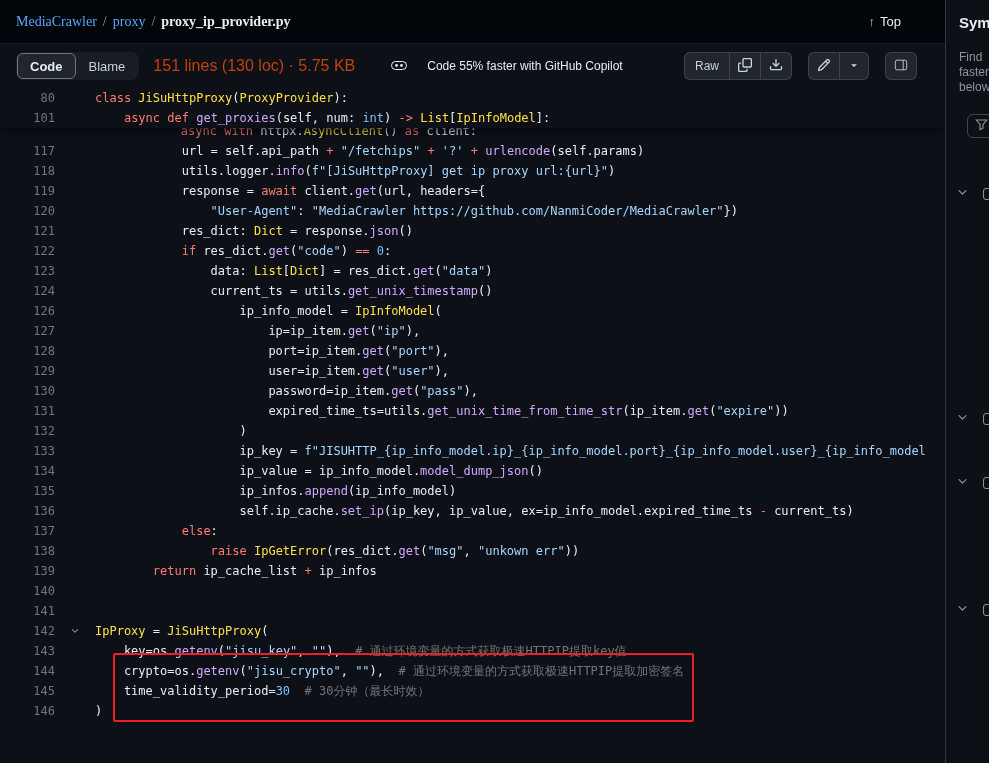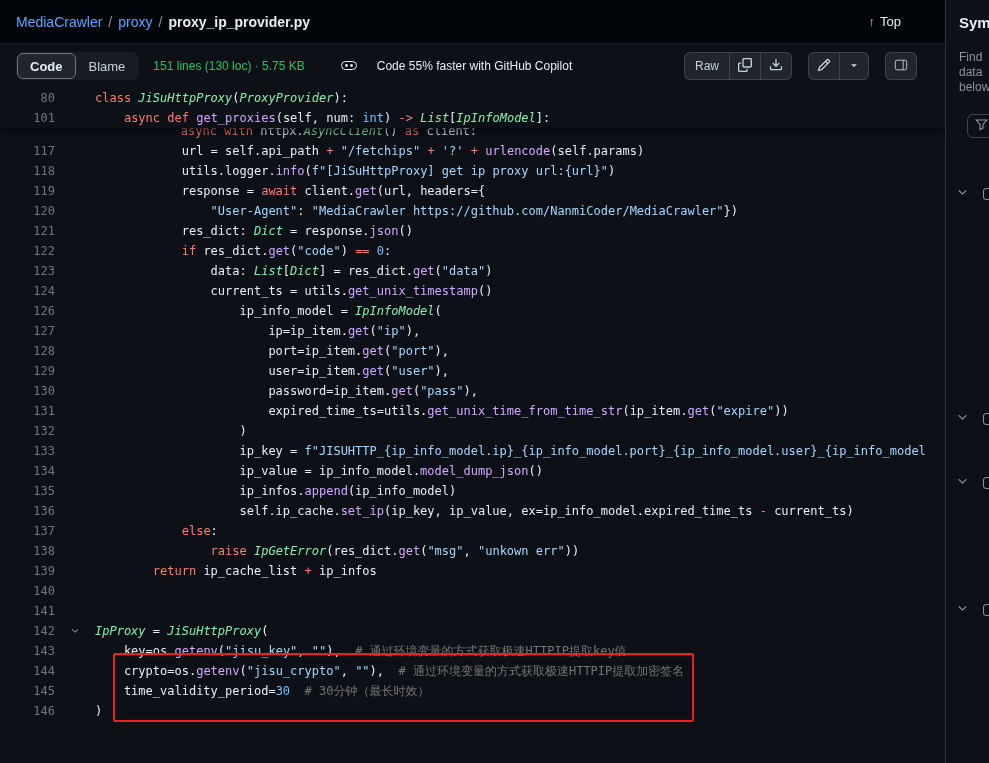--- a/index.html
+++ b/index.html
@@ -2,50 +2,50 @@
 <html><head>
 <meta charset="utf-8">
 <style>
   * { margin:0; padding:0; box-sizing:border-box; }
   html,body { width:989px; height:763px; overflow:hidden; background:#0d1117; font-family:"Liberation Sans", sans-serif; }
   .page { display:flex; width:989px; height:763px; }
   .main { flex:1; min-width:0; display:flex; flex-direction:column; }
 
   
   .crumb-bar { height:44px; flex:none; display:flex; align-items:center; justify-content:space-between; padding:0 16px; background:#010409; border-bottom:1px solid #161b22; }
-  .crumbs { display:flex; align-items:center; gap:6px; font-size:14px; }
+  .crumbs { display:flex; align-items:center; gap:6px; font-size:14px;font-family:Liberation Serif, serif; }
   .crumbs a { color:#58a6ff; text-decoration:none; cursor:pointer; }
   .crumb-sep { color:#8b949e; }
   .crumb-file { color:#e6edf3; font-weight:600; }
   .top-btn { display:flex; align-items:center; gap:5px; background:transparent; border:none; color:#e6edf3; font-size:13px; cursor:pointer; margin-right:28px; }
   .top-btn .arrow { color:#c9d1d9; font-size:13px; }
 
   
   .toolbar { height:44px; flex:none; display:flex; align-items:center; padding:0 16px; background:#0d1117; }
   .seg { display:flex; align-items:center; background:rgba(110,118,129,0.12); border-radius:8px; padding:1px; }
   .seg-btn { height:26px; padding:0 12px; font-size:13px; color:#c9d1d9; background:transparent; border:1px solid transparent; border-radius:6px; cursor:pointer; }
   .seg-btn.active { background:#21262d; border-color:#6e7681; color:#e6edf3; font-weight:600; }
-  .meta { color:#22c55e; font-size:12px; margin-left:14px; white-space:nowrap; }
+  .meta { color:#c2410c; font-size:16px; margin-left:14px; white-space:nowrap; }
   .copilot { display:flex; align-items:center; gap:20px; margin-left:36px; color:#e6edf3; font-size:12px; white-space:nowrap; }
   .tb-right { margin-left:auto; display:flex; align-items:center; gap:16px; margin-right:12px; }
   .btn { height:28px; padding:0 10px; background:#21262d; border:1px solid rgba(240,246,252,0.14); color:#c9d1d9; font-size:12px; display:flex; align-items:center; gap:4px; cursor:pointer; border-radius:6px; }
   .btn-group { display:flex; }
   .btn-group .btn { border-radius:0; margin-left:-1px; }
   .btn-group .btn:first-child { border-radius:6px 0 0 6px; margin-left:0; }
   .btn-group .btn:last-child { border-radius:0 6px 6px 0; }
   .icon-btn { padding:0 8px; }
 
   
   .code-area { position:relative; flex:1; overflow:hidden; background:#0d1117; }
   .code-row { display:flex; height:20px; line-height:20px; font-family:"DejaVu Sans Mono","Liberation Mono",monospace; font-size:12px; white-space:pre; }
   .ln { width:55px; flex:none; text-align:right; color:#6e7681; cursor:pointer; }
   .fold { width:40px; flex:none; display:flex; align-items:center; justify-content:center; }
   .cl { flex:1; min-width:0; overflow:hidden; }
   .t-p { color:#e6edf3; } .t-k { color:#ff7b72; } .t-f { color:#d2a8ff; }
-  .t-v { color:#86efac;font-style:italic; } .t-s { color:#a5d6ff; } .t-n { color:#79c0ff; } .t-c { color:#737373; }
+  .t-v { color:#fde047; } .t-s { color:#a5d6ff; } .t-n { color:#79c0ff; } .t-c { color:#737373; }
   .sticky { position:relative; z-index:3; background:#0d1117; box-shadow:0 5px 9px -2px rgba(1,4,9,0.75); }
   .clip116 { height:13px; overflow:hidden; }
   .clip116 .code-row { margin-top:-7px;padding-left:28px; }
   .clip116 .ln { visibility:hidden; }
   .red-annotation { position:absolute; left:113px; top:565px; width:581px; height:69px; border:2px solid #ef1d24; border-radius:2px; z-index:5; pointer-events:none; }
 
   
   .symbols-panel { width:44px; flex:none; position:relative; overflow:hidden; border-left:1px solid #30363d; background:#0d1117; }
   .sym-title { position:absolute; top:14px; left:13px; font-size:15px; font-weight:600; color:#e6edf3; white-space:nowrap; }
   .sym-desc { position:absolute; top:50px; left:13px; font-size:12px; line-height:15px; color:#8b949e; white-space:nowrap; }
@@ -180,21 +180,21 @@
         </div>
       <div class="red-annotation" style="border-color: rgb(239, 29, 36);"></div>
     </div>
 
   </div>
 
   <aside class="symbols-panel">
     <div class="sym-title">Symbols</div>
     <div class="sym-desc">
       <div>Find</div>
-      <div>data</div>
+      <div>faster</div>
       <div>below</div>
     </div>
     <div class="sym-filter">
       <span>
         <svg width="13" height="13" viewBox="0 0 16 16" fill="none" stroke="#8b949e" stroke-width="1.4">
             <path d="M1.5 2.5h13L9.8 8v4.5l-3.6 1.8V8Z"></path>
           </svg>
       </span>
     </div>
     <div class="sym-row r1">

